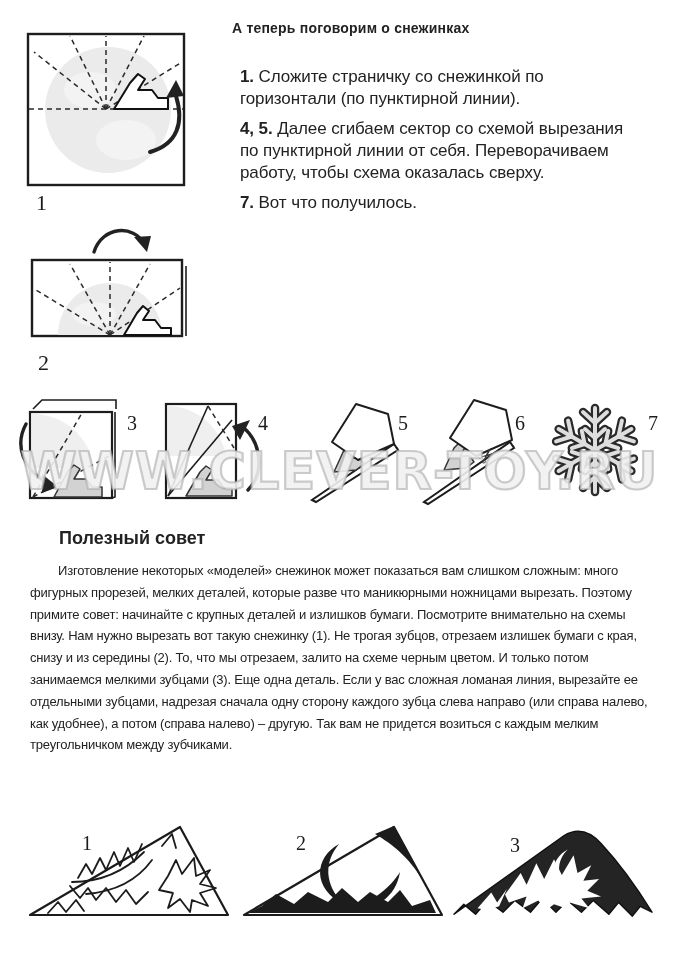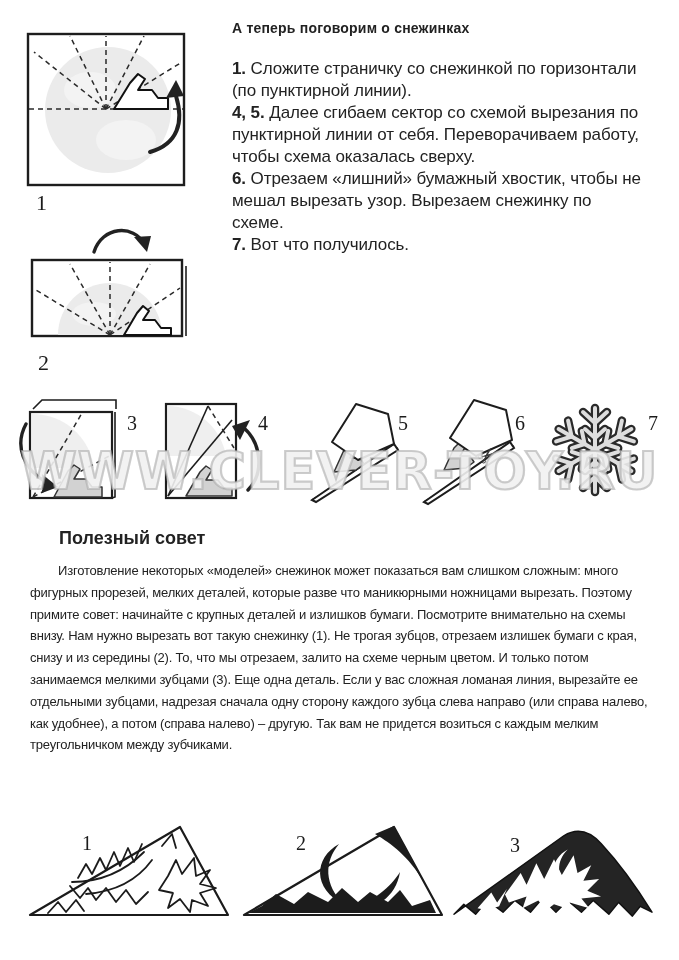--- a/index.html
+++ b/index.html
@@ -2,21 +2,21 @@
 <html><head>
 <meta charset="utf-8">
 <style>
   html,body{margin:0;padding:0;background:#888;}
   #page{position:relative;width:679px;height:960px;background:#ffffff;overflow:hidden;
         font-family:"Liberation Sans",sans-serif;color:#222;}
   .abs{position:absolute;}
   
   #title{left:232px;top:20px;width:430px;font-size:14px;font-weight:bold;letter-spacing:.2px;}
   #instructions{left:232px;top:58px;width:414px;font-size:17px;line-height:22px;letter-spacing:-0.1px;}
-  #instructions p{margin:0;}
+  #instructions p{margin:8px;}
   #instructions .num{font-weight:bold;}
   
   .figlabel{font-family:"Liberation Serif",serif;font-size:22px;color:#1b1b1b;}
   .figlabel.small{font-size:20px;}
   
   #watermark{left:0;top:442px;width:679px;text-align:center;font-size:51px;font-weight:bold;
              letter-spacing:1px;color:rgba(246,246,246,0.85);
              -webkit-text-stroke:2.2px rgba(173,173,173,0.6);
              text-shadow:0 0 1px rgba(160,160,160,0.35);
              pointer-events:none;z-index:5;font-family:"DejaVu Sans",sans-serif;}
@@ -78,21 +78,20 @@
     <path class="dash" d="M86,117 L126,46"></path>
     <path class="dash" d="M86,117 L156,70"></path>
     <path class="schema" d="M100,117 L113,95 L119,88 L125,93 L119,102 L131,102 L137,110 L147,110 L147,117 Z"></path>
   </svg>
   <div class="abs figlabel" style="left:38px;top:350px;">2</div>
 
   <div class="abs" id="title">А теперь поговорим о снежинках</div>
   <div class="abs" id="instructions">
     <p><span class="num">1.</span><span> Сложите страничку со снежинкой по горизонтали (по пунктирной линии).</span></p>
     <p><span class="num">4, 5.</span><span> Далее сгибаем сектор со схемой вырезания по пунктирной линии от себя. Переворачиваем работу, чтобы схема оказалась сверху.</span></p>
-    <p><span class="num">6.</span><span> Отрезаем «лишний» бумажный хвостик, чтобы не мешал вырезать узор. Вырезаем снежинку по схеме.</span></p>
     <p><span class="num">7.</span><span>  Вот что получилось.</span></p>
   </div>
 
   <svg class="abs" style="left:16px;top:398px;" width="106" height="108" viewBox="0 0 106 108">
     <path class="thin" d="M17,11 L26,2 L100,2 L100,11"></path>
     <path class="thin" d="M99,14 L99,99 L96,100"></path>
     <rect x="14" y="14" width="82" height="86" fill="#fff" stroke="#1d1d1d" stroke-width="2.2"></rect>
     <path class="paper" d="M16,16 A62,62 0 0 1 78,70 L16,70 Z" opacity="0.8"></path>
     <path class="dash" d="M17,99 L66,15"></path>
     <path class="dash" d="M17,99 L95,57"></path>

